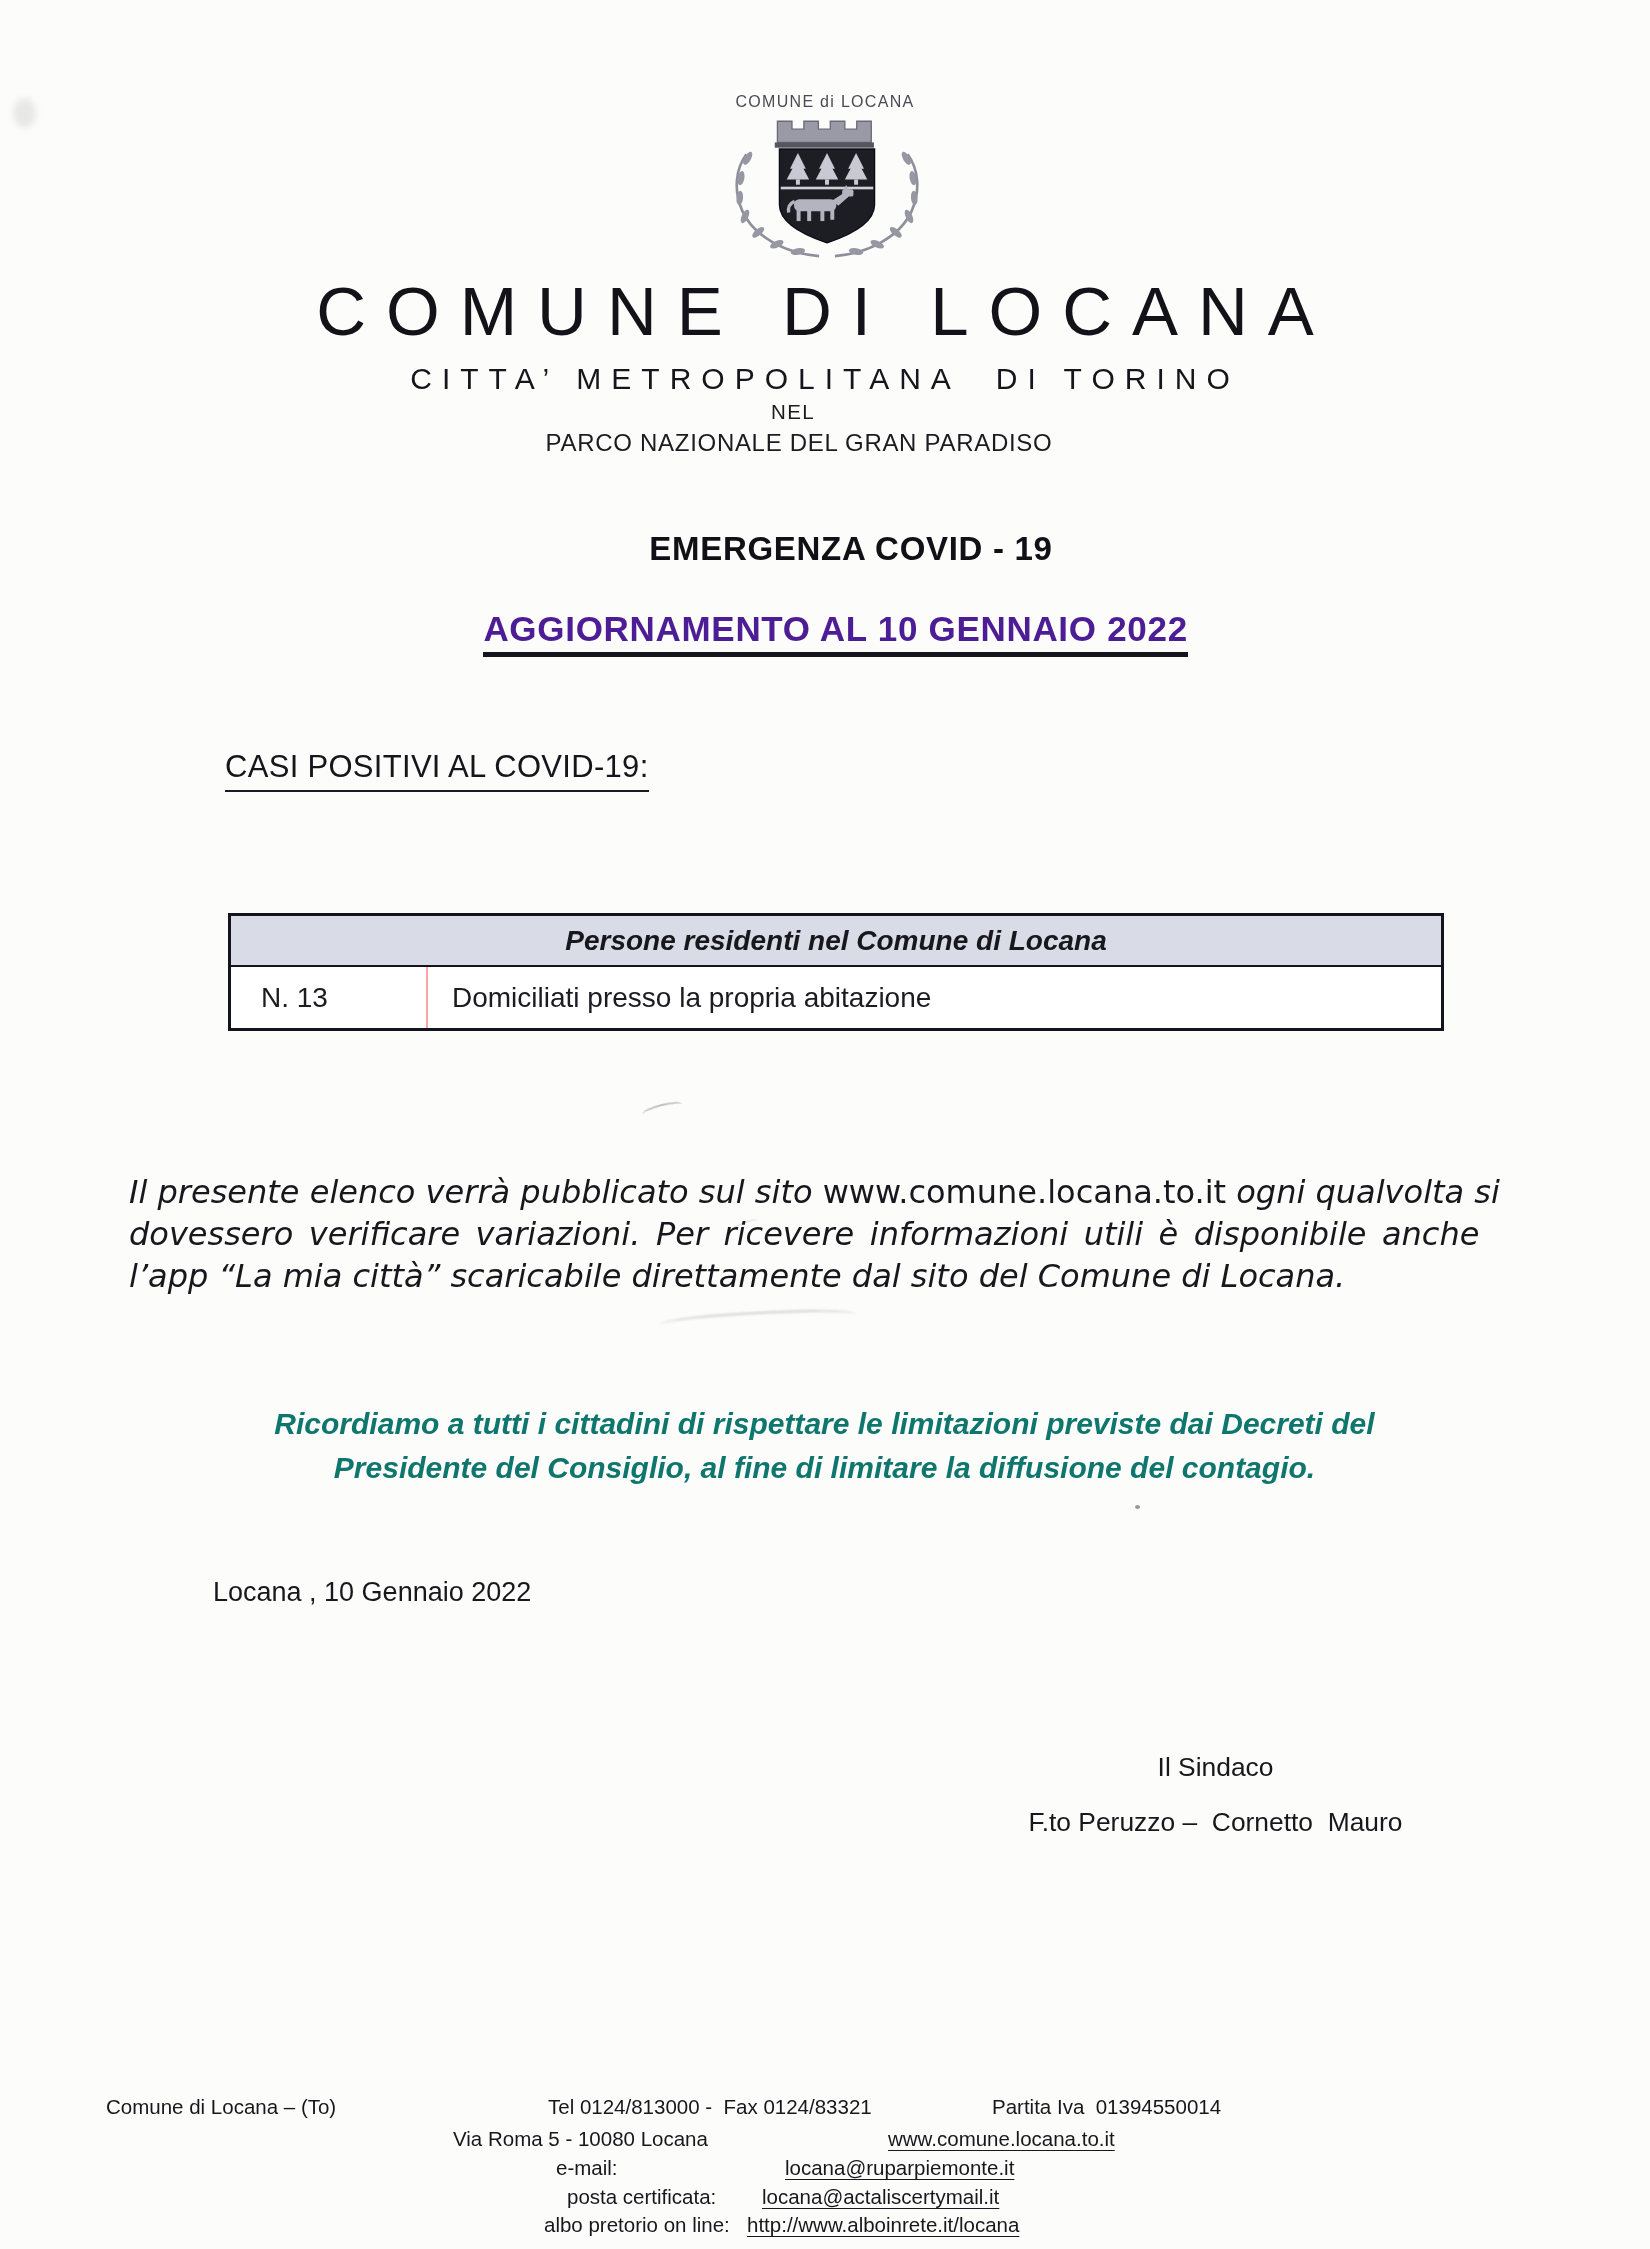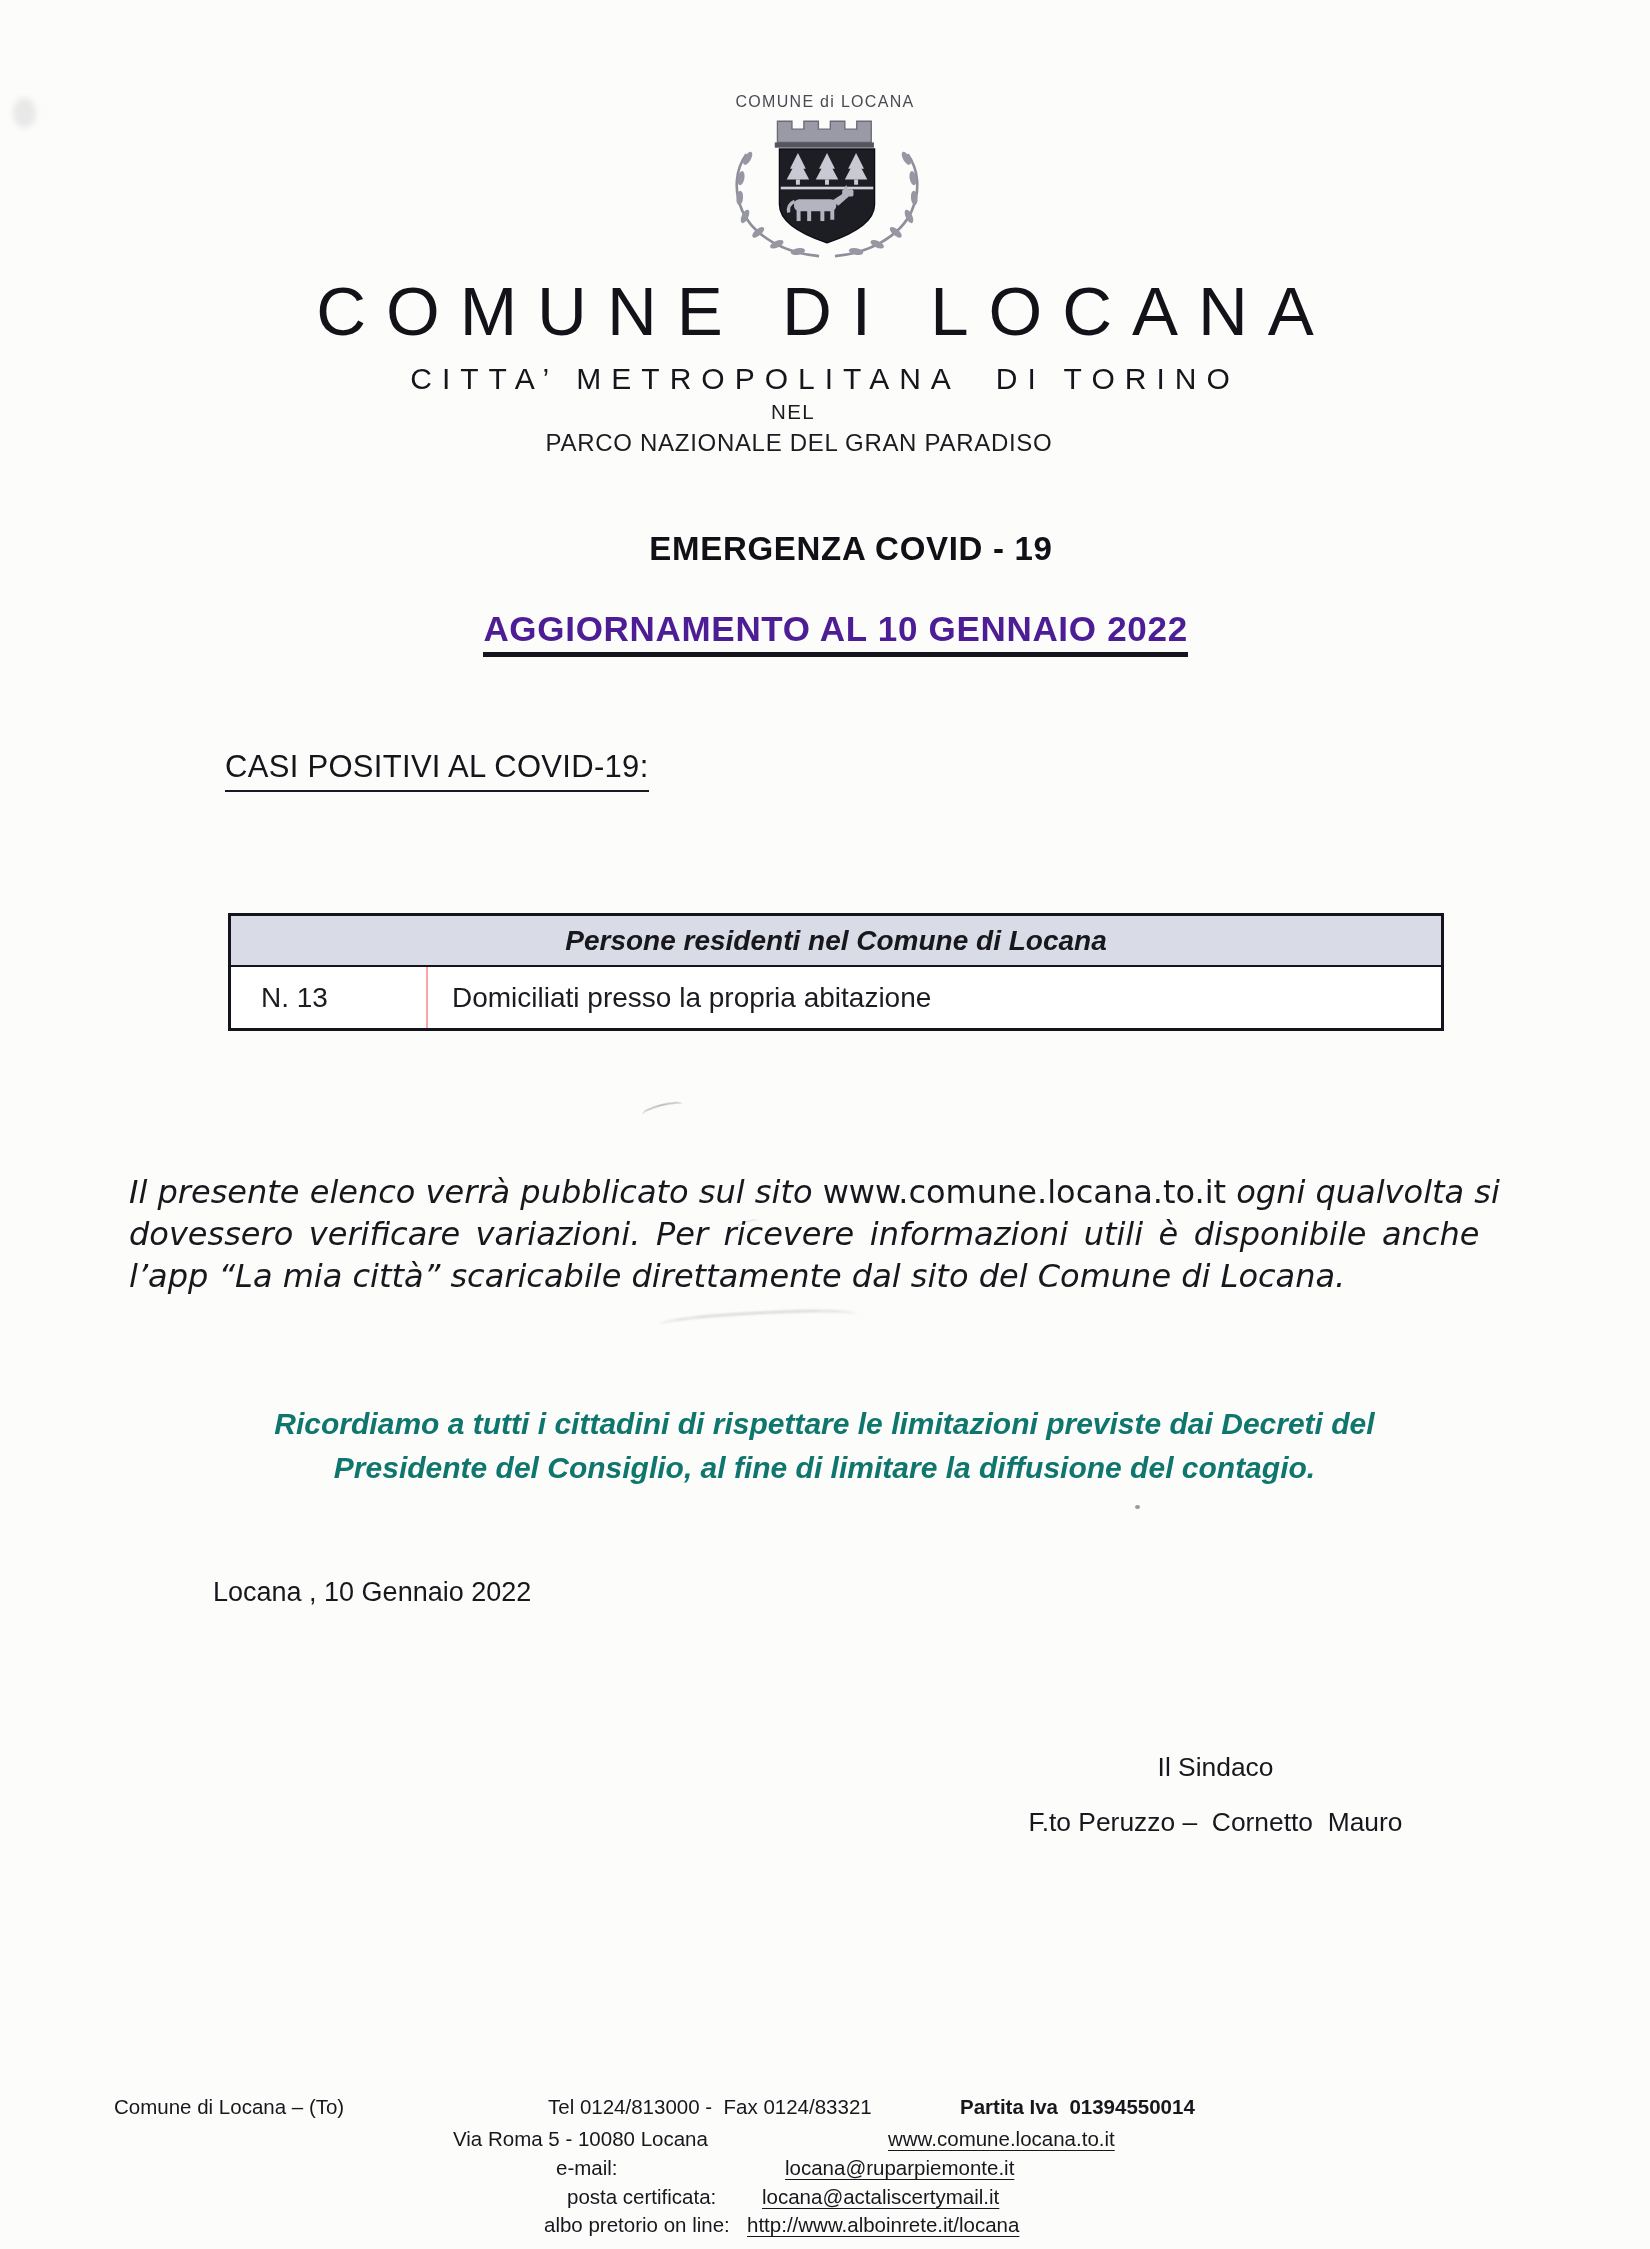--- a/index.html
+++ b/index.html
@@ -173,23 +173,23 @@
     <div>Presidente del Consiglio, al fine di limitare la diffusione del contagio.</div>
   </div>
 
   <div class="abs dateline">Locana , 10 Gennaio 2022</div>
 
   <div class="abs signature">
     <div>Il Sindaco</div>
     <div class="sig-name">F.to Peruzzo –  Cornetto  Mauro</div>
   </div>
 
-  <div class="abs foot" style="left:114px; top:2095px;">Comune di Locana – (To)</div>
+  <div class="abs foot" style="left:106px; top:2095px;">Comune di Locana – (To)</div>
   <div class="abs foot" style="left:548px; top:2095px;">Tel 0124/813000 -  Fax 0124/83321</div>
-  <div class="abs foot" style="left:960px; top:2095px;font-weight:bold;">Partita Iva  01394550014</div>
+  <div class="abs foot" style="left:992px; top:2095px;">Partita Iva  01394550014</div>
 
   <div class="abs foot" style="left:453px; top:2127px;">Via Roma 5 - 10080 Locana</div>
   <div class="abs foot link" style="left:888px; top:2127px;">www.comune.locana.to.it</div>
 
   <div class="abs foot" style="left:556px; top:2156px;">e-mail:</div>
   <div class="abs foot link" style="left:785px; top:2156px;">locana@ruparpiemonte.it</div>
 
   <div class="abs foot" style="left:567px; top:2185px;">posta certificata:</div>
   <div class="abs foot link" style="left:762px; top:2185px;">locana@actaliscertymail.it</div>
 

